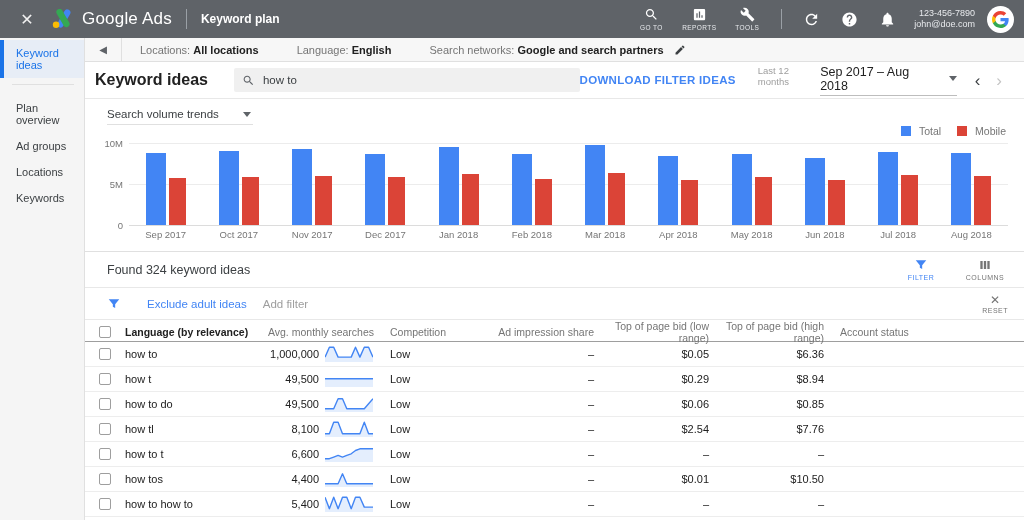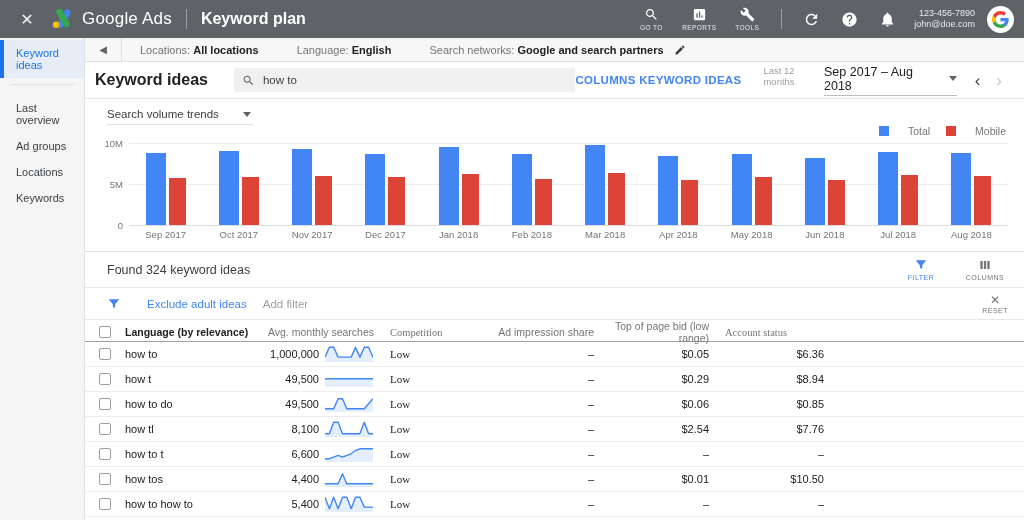--- a/index.html
+++ b/index.html
@@ -6,21 +6,21 @@
   html,body { width:1024px; height:520px; overflow:hidden; background:#f5f5f5;
     font-family:"Liberation Sans", sans-serif; }
 
   
   .appbar { height:38px; background:#5f6368; display:flex; align-items:center; color:#fff; padding:0 10px 0 14px; }
   .appbar .close-x { width:26px; height:26px; display:flex; align-items:center; justify-content:center; cursor:pointer; font-size:16px; color:#f1f1f1; }
   .logo-wrap { display:flex; align-items:center; margin-left:12px; }
   .logo-wrap svg { display:block; }
   .product-name { font-size:17px; color:#fff; margin-left:8px; letter-spacing:.2px; }
   .bar-divider { width:1px; height:20px; background:#9aa0a6; margin:0 14px; }
-  .page-title { font-size:16px; font-weight:bold; color:#fff; }
+  .page-title { font-size:12px; font-weight:bold; color:#fff; }
   .appbar-right { margin-left:auto; display:flex; align-items:center; gap:4px; }
   .icon-stack { display:flex; flex-direction:column; align-items:center; width:44px; cursor:pointer; }
   .icon-stack svg { width:15px; height:15px; fill:#fff; }
   .icon-stack .lbl { font-size:6.5px; letter-spacing:.4px; margin-top:2px; color:#e8eaed; }
   .round-icon { width:34px; display:flex; align-items:center; justify-content:center; cursor:pointer; }
   .round-icon svg { width:17px; height:17px; fill:#fff; }
   .account-text { text-align:right; font-size:9px; line-height:11px; color:#e8eaed; margin:0 8px 0 6px; }
   .g-avatar { width:27px; height:27px; border-radius:50%; background:#fff; display:flex; align-items:center; justify-content:center; cursor:pointer; }
   .g-avatar svg { width:17px; height:17px; }
 
@@ -54,21 +54,21 @@
   .daterange .sub { font-size:9.5px; color:#9e9e9e; }
   .daterange .val { font-size:12.5px; color:#212121; display:flex; align-items:center; border-bottom:1px solid #bdbdbd; padding-bottom:2px; }
   .caret-down { width:0; height:0; border-left:4px solid transparent; border-right:4px solid transparent; border-top:5px solid #5f6368; margin-left:14px; }
   .chev { font-size:17px; color:#3c4043; padding:0 8px; cursor:pointer; line-height:1; }
   .chev.disabled { color:#c5c5c5; }
 
   
   .chart-section { height:152px; position:relative; flex-shrink:0; }
   .trends-btn { position:absolute; top:9px; left:22px; font-size:11.5px; color:#3c4043; display:flex; align-items:center; gap:10px; border-bottom:1px solid #e0e0e0; padding:0 2px 4px 0; cursor:pointer; }
   .legend { position:absolute; top:26px; right:18px; display:flex; gap:16px; }
-  .legend-item { display:flex; align-items:center; gap:19px; font-size:10.5px; color:#757575; }
+  .legend-item { display:flex; align-items:center; gap:8px; font-size:10.5px; color:#757575; }
   .legend-swatch { width:10px; height:10px; }
   .plot { position:absolute; left:44px; right:16px; top:44px; height:82px; }
   .gridline { position:absolute; left:0; right:0; height:1px; background:#ececec; }
   .gridline.zero { background:#dcdcdc; }
   .ylab { position:absolute; right:100%; margin-right:6px; font-size:9.5px; color:#757575; transform:translateY(-50%); white-space:nowrap; }
   .groups { position:absolute; inset:0; display:flex; align-items:flex-end; }
   .group { flex:1; display:flex; align-items:flex-end; justify-content:center; gap:3px; height:100%; }
   .bar { width:20px; }
   .bar.s1 { width:17px; }
   .xlabels { position:absolute; left:44px; right:16px; top:130px; display:flex; }
@@ -89,21 +89,21 @@
   .reset-btn { margin-left:auto; display:flex; flex-direction:column; align-items:center; cursor:pointer; color:#757575; }
   .reset-btn .x { font-size:12px; line-height:12px; }
   .reset-btn .lbl { font-size:7px; letter-spacing:.5px; margin-top:1px; }
 
   
   .table { flex:1; overflow:hidden; }
   .thead { display:grid; grid-template-columns:40px 130px 125px 115px 105px 115px 115px 1fr; align-items:center; height:23px; border-top:1px solid #e8e8e8; border-bottom:1px solid #9e9e9e; font-size:10.5px; color:#757575; }
   .thead .c-kw { color:#212121; font-weight:bold; }
   .trow { display:grid; grid-template-columns:40px 130px 70px 55px 115px 105px 115px 115px 1fr; align-items:center; height:25px; border-bottom:1px solid #ededed; font-size:11px; color:#212121; }
   .cell-r { text-align:right; padding-right:6px; }
-  .cell-l { padding-left:10px;font-family:Liberation Serif, serif; }
+  .cell-l { padding-left:10px; }
   .chk { width:12px; height:12px; border:1.5px solid #9e9e9e; border-radius:2px; margin:0 auto; cursor:pointer; background:#fff; }
   .spark { display:flex; align-items:center; justify-content:flex-start; }
 </style>
 </head>
 <body>
 
 <div class="appbar">
   <div class="close-x">✕</div>
   <div class="logo-wrap">
     <svg width="22" height="20" viewBox="0 0 24 22">
@@ -164,21 +164,21 @@
       </svg>
     </div>
   </div>
 </div>
 
 <div class="shell">
   <div class="sidebar">
     <div id="sidebar-nav">
         <div class="side-item selected">Keyword ideas</div>
         <div class="side-sep"></div>
-        <div class="side-item">Last overview</div>
+        <div class="side-item">Plan overview</div>
         <div class="side-item">Ad groups</div>
         <div class="side-item">Locations</div>
         <div class="side-item">Keywords</div>
       </div>
   </div>
 
   <div class="main">
 
     <div class="settingsbar">
       <div class="collapse-btn">◀</div>
@@ -204,21 +204,21 @@
 
     <div class="header-row">
       <span class="kw-title">Keyword ideas</span>
       <div class="searchbox">
         <svg viewBox="0 0 24 24">
             <path d="M15.5 14h-.79l-.28-.27C15.41 12.59 16 11.11 16 9.5 16 5.91 13.09 3 9.5 3S3 5.91 3 9.5 5.91 16 9.5 16c1.61 0 3.09-.59 4.23-1.57l.27.28v.79l5 5L20.49 19l-5-5zm-6 0C7.01 14 5 11.99 5 9.5S7.01 5 9.5 5 14 7.01 14 9.5 11.99 14 9.5 14z"></path>
           </svg>
         <input type="text" value="how to" style="">
       </div>
       <div class="header-right">
-        <span class="download-link">COLUMNS KEYWORD IDEAS</span>
+        <span class="download-link">DOWNLOAD FILTER IDEAS</span>
         <div class="daterange">
           <span class="sub">Last 12 months</span>
           <span class="val">
             <span>Sep 2017 – Aug 2018</span>
             <span class="caret-down"></span>
           </span>
         </div>
         <span class="chev">‹</span>
         <span class="chev disabled">›</span>
       </div>
@@ -349,20 +349,21 @@
     <div class="table">
       <div class="thead">
         <div>
             <div class="chk"></div>
           </div>
         <div class="c-kw">Language (by relevance)</div>
         <div class="cell-r">Avg. monthly searches</div>
         <div class="cell-l">Competition</div>
         <div class="cell-r">Ad impression share</div>
         <div class="cell-r">Top of page bid (low range)</div>
+        <div class="cell-r">Top of page bid (high range)</div>
         <div class="cell-l">Account status</div>
       </div>
       <div id="table-body">
           <div class="trow">
             <div>
               <div class="chk"></div>
             </div>
             <div>how to</div>
             <div class="cell-r">1,000,000</div>
             <div class="spark">

